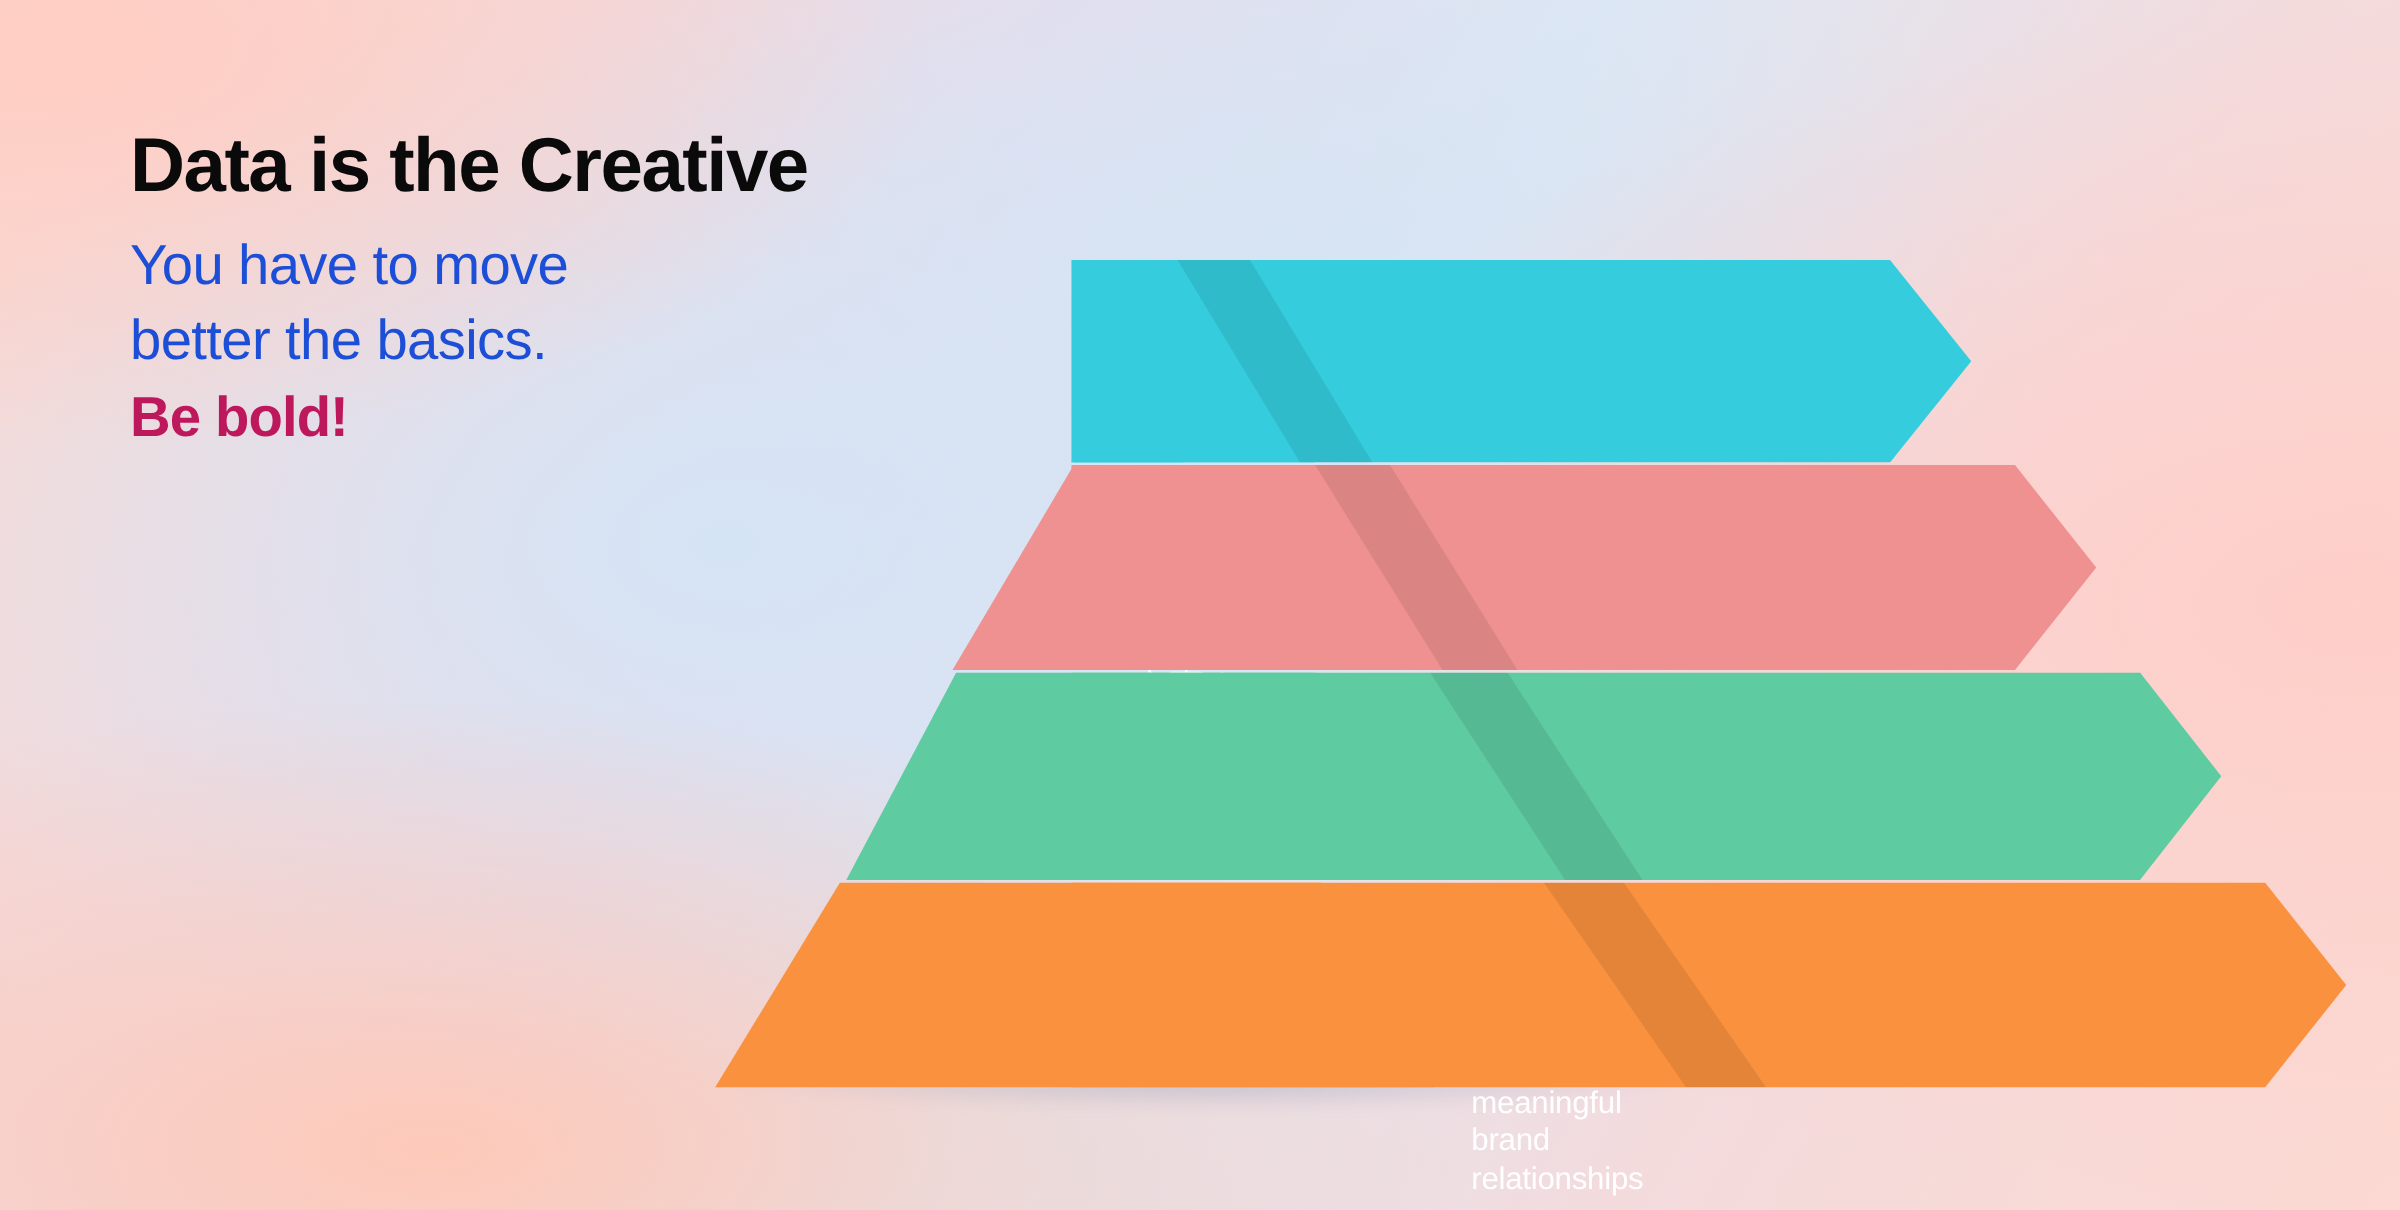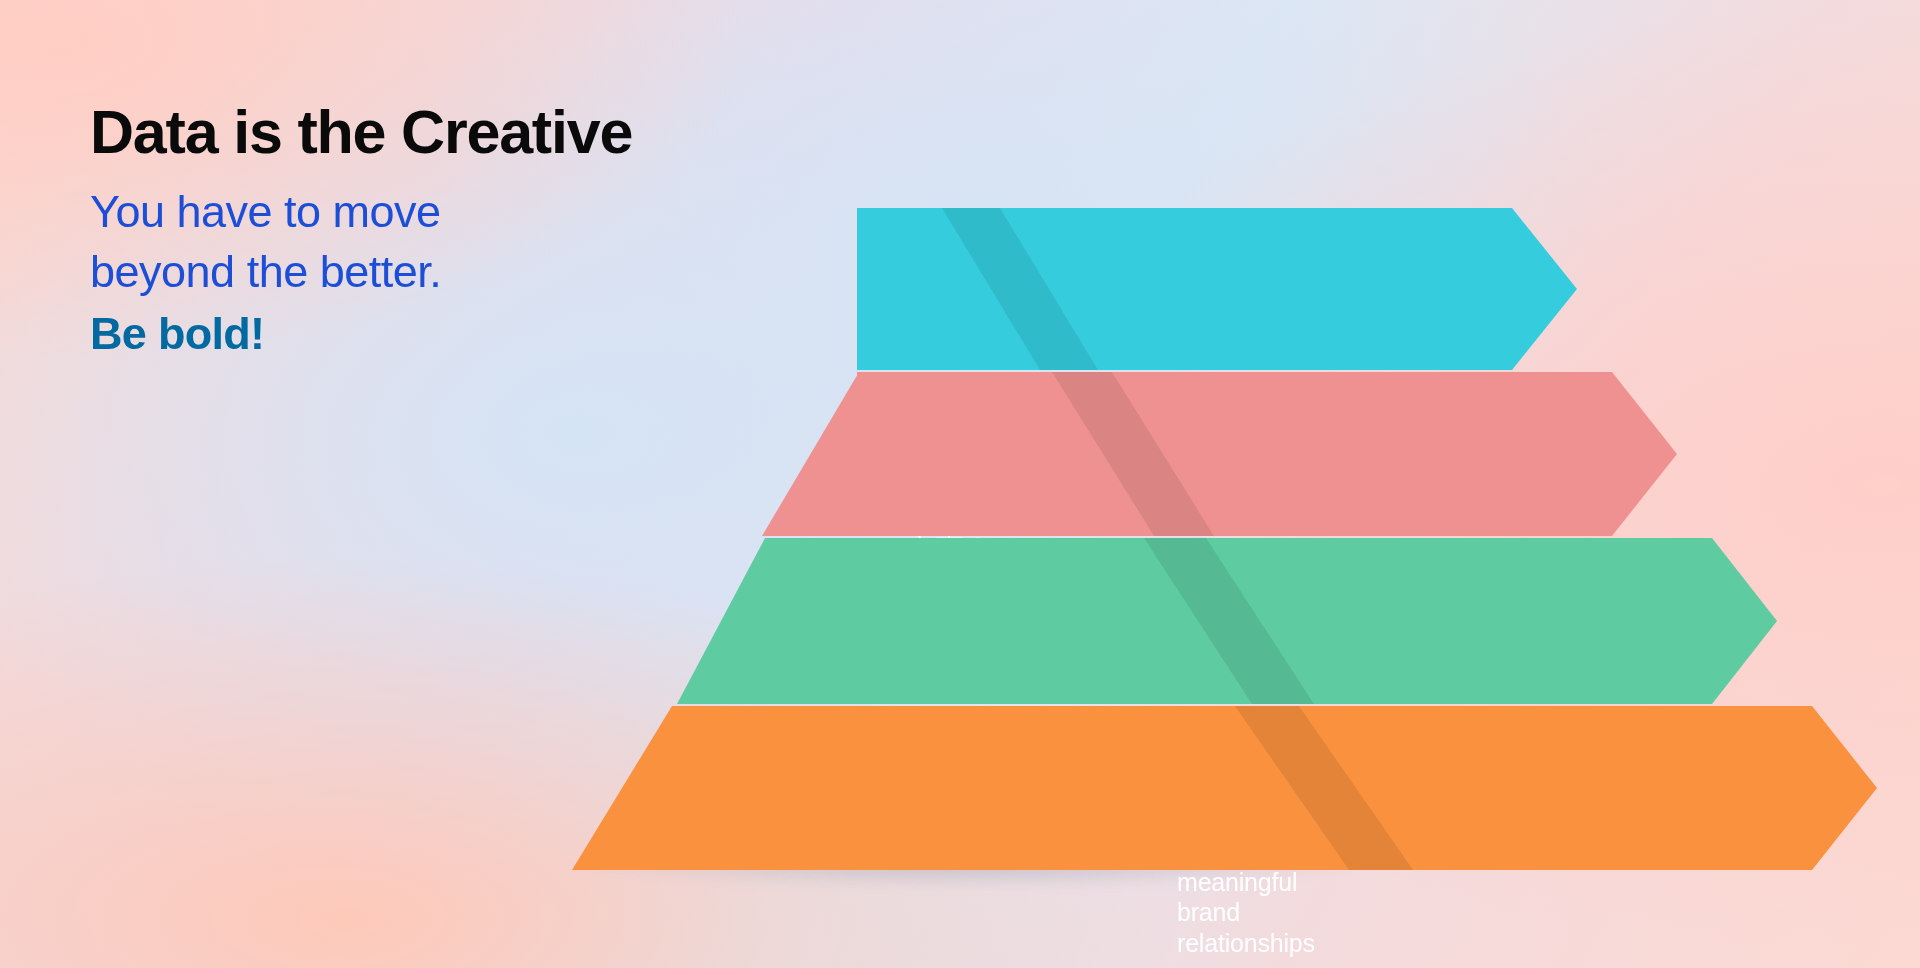--- a/index.html
+++ b/index.html
@@ -10,31 +10,31 @@
     background:
       radial-gradient(ellipse 70% 60% at 18% 95%, rgba(255,200,182,0.95) 0%, rgba(255,200,182,0) 62%),
       radial-gradient(ellipse 60% 55% at 3% 4%,  rgba(255,205,195,0.95) 0%, rgba(255,205,195,0) 60%),
       radial-gradient(ellipse 75% 80% at 98% 50%, rgba(255,206,200,0.95) 0%, rgba(255,206,200,0) 62%),
       radial-gradient(ellipse 55% 70% at 30% 45%, rgba(212,228,245,0.98) 0%, rgba(212,228,245,0) 66%),
       radial-gradient(ellipse 45% 55% at 52% 22%, rgba(214,228,244,0.9) 0%, rgba(214,228,244,0) 70%),
       linear-gradient(120deg, #fbd9d0 0%, #e6dcec 35%, #dde7f4 52%, #f3dbdd 74%, #fcd9d2 100%);
   }
 
   
-  #copy { position:absolute; left:90px; top:100px; width:700px; }
+  #copy { position:absolute; left:104px; top:100px; width:700px; }
   #headline {
     font-size:61px; font-weight:700; color:#0a0a0a;
     letter-spacing:-1.2px; line-height:1.06; white-space:nowrap;
   }
   #sub {
     margin-top:17px; font-size:45px; font-weight:400; color:#1d4ed8;
     line-height:1.33; letter-spacing:-0.5px;
   }
   #boldline {
-    margin-top:6px; font-size:45px; font-weight:700; color:#0369a1;
+    margin-top:6px; font-size:45px; font-weight:700; color:#be185d;
     letter-spacing:-0.7px; line-height:1.2;
   }
 
   
   #stage { position:absolute; left:17px; top:0; width:1920px; height:968px; }
 
   .base-shadow{
     position:absolute; left:560px; top:862px; width:790px; height:26px;
     background: radial-gradient(ellipse at 50% 0%, rgba(110,120,155,0.30) 0%, rgba(110,120,155,0) 72%);
     filter:blur(5px);
@@ -58,21 +58,21 @@
   
   .slope-shadow { position:absolute; top:0; pointer-events:none; }
 </style>
 </head>
 <body>
 
 <div id="copy">
   <h1 id="headline">Data is the Creative</h1>
   <div id="sub">
     <div>You have to move</div>
-    <div>beyond the better.</div>
+    <div>better the basics.</div>
   </div>
   <div id="boldline">Be bold!</div>
 </div>
 
 <div id="stage">
 
   <div class="base-shadow"></div>
 
   <div class="tier" style="top:208px;height:162px;">
 

